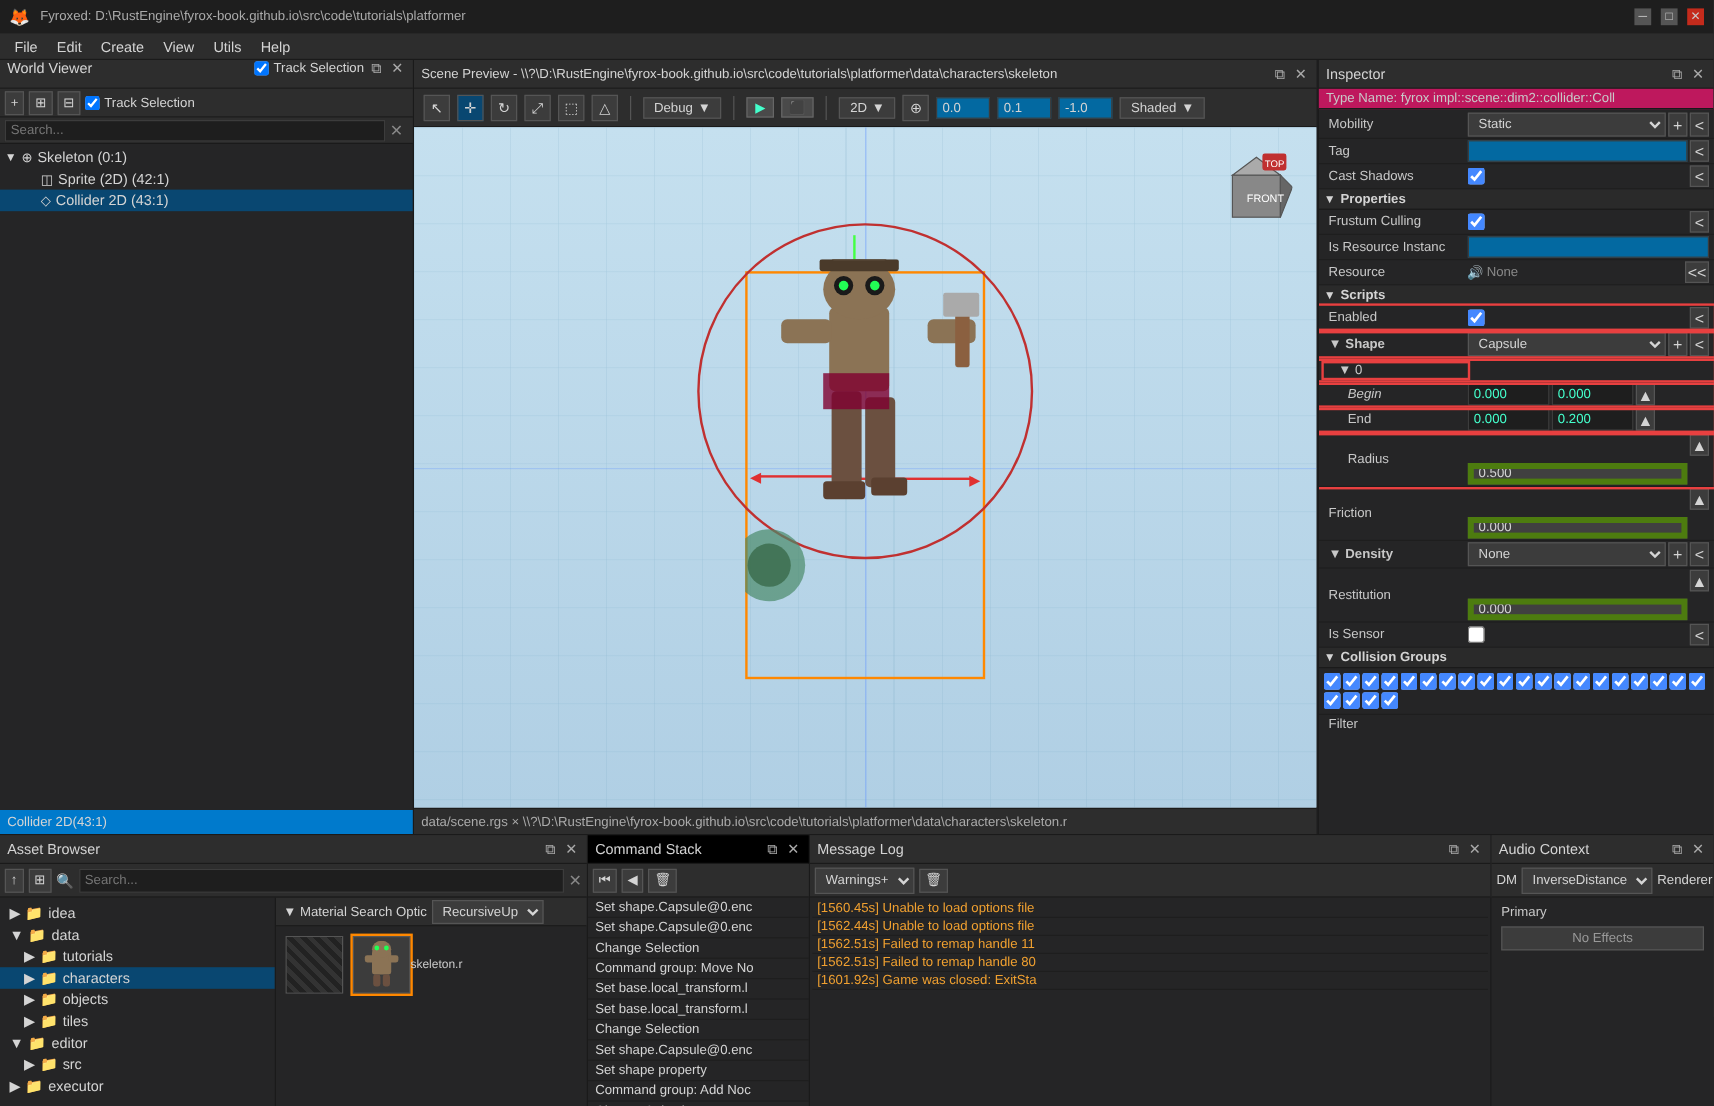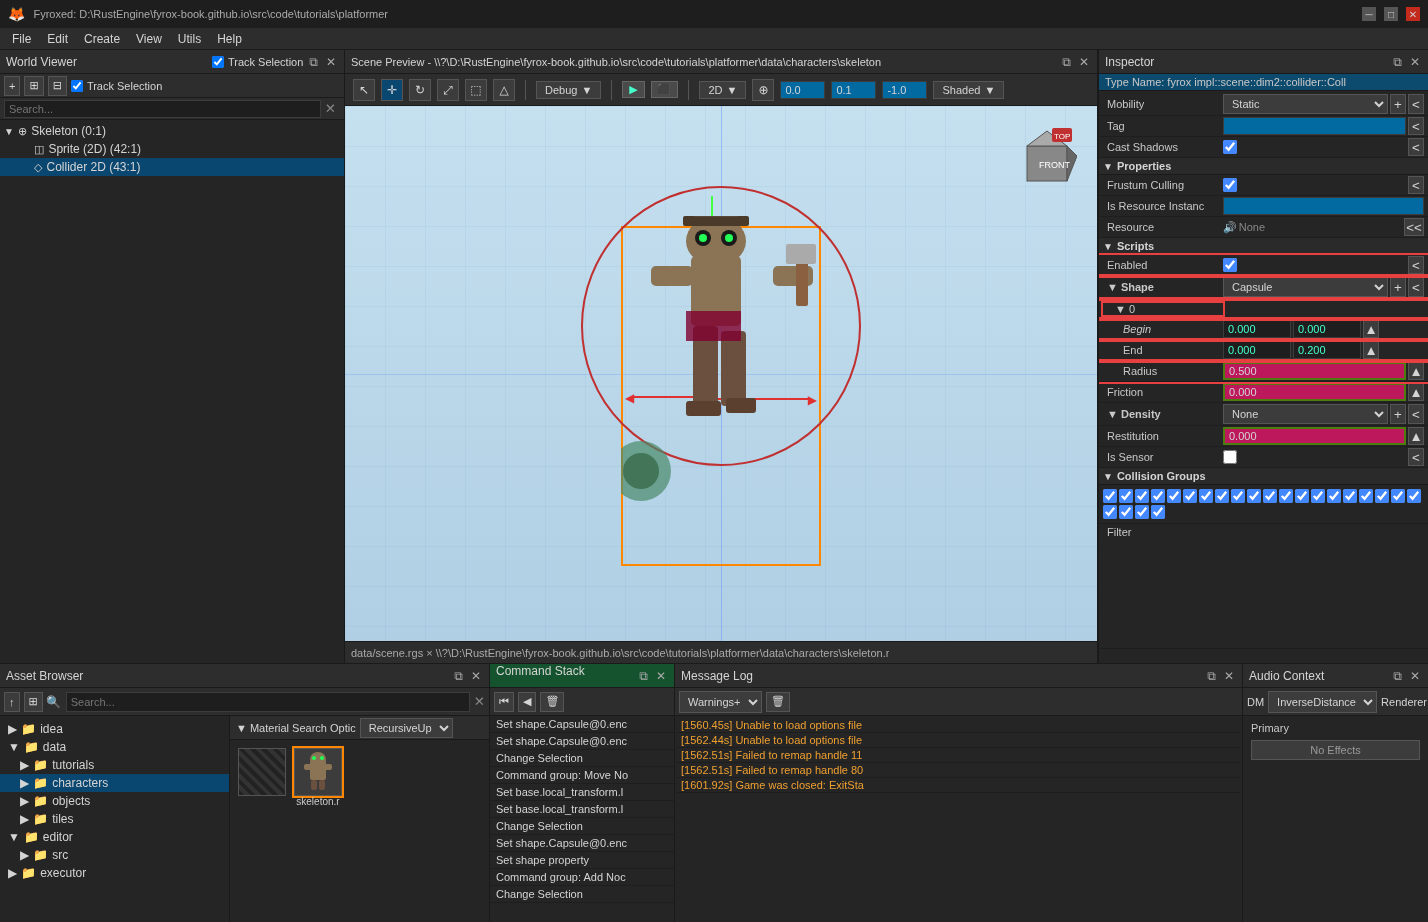--- a/index.html
+++ b/index.html
@@ -16,21 +16,21 @@
     #menubar .menu-item { padding: 2px 8px; cursor: pointer; font-size: 12px; color: #d4d4d4; }
 
     
     #main-layout { display: flex; flex-direction: column; height: calc(922px - 50px); }
     
     
     #top-section { display: flex; height: 645px; }
     
     
     #world-viewer { width: 345px; border-right: 1px solid #1a1a1a; display: flex; flex-direction: column; background: #252526; }
-    #world-viewer-header { background: #2d2d2d; height: 24px; display: flex; align-items: center; padding: 0 6px; justify-content: space-between; border-bottom: 1px solid #1a1a1a; }
+    #world-viewer-header { background: #2d2d2d; height: 24px; display: flex; align-items: flex-start; padding: 0 6px; justify-content: space-between; border-bottom: 1px solid #1a1a1a; }
     #world-viewer-toolbar { height: 24px; display: flex; align-items: center; padding: 2px 4px; background: #2d2d2d; border-bottom: 1px solid #1a1a1a; gap: 4px; }
     #world-viewer-search { height: 22px; display: flex; align-items: center; padding: 2px 4px; background: #2d2d2d; border-bottom: 1px solid #1a1a1a; }
     #world-viewer-search input { background: #1e1e1e; border: 1px solid #3c3c3c; color: #d4d4d4; font-size: 11px; padding: 1px 4px; flex: 1; height: 18px; }
     #world-viewer-tree { flex: 1; overflow-y: auto; padding: 2px 0; }
     .tree-item { padding: 2px 4px; cursor: pointer; display: flex; align-items: center; gap: 4px; font-size: 12px; }
     .tree-item.selected { background: #094771; }
     .tree-expand { width: 10px; font-size: 10px; }
     .tree-icon { font-size: 11px; }
     #status-bar-bottom { height: 20px; background: #007acc; display: flex; align-items: center; padding: 0 6px; font-size: 11px; }
 
@@ -69,21 +69,21 @@
     #asset-toolbar { height: 28px; display: flex; align-items: center; padding: 2px 4px; background: #2d2d2d; border-bottom: 1px solid #1a1a1a; gap: 4px; }
     #asset-toolbar input { background: #1e1e1e; border: 1px solid #3c3c3c; color: #d4d4d4; font-size: 11px; padding: 1px 4px; flex: 1; height: 20px; }
     #asset-content { flex: 1; display: flex; overflow: hidden; }
     #asset-tree { width: 230px; overflow-y: auto; border-right: 1px solid #1a1a1a; padding: 4px 0; }
     #asset-files { flex: 1; display: flex; flex-wrap: wrap; align-content: flex-start; padding: 8px; gap: 8px; overflow-y: auto; }
     .asset-tree-item { padding: 2px 8px; cursor: pointer; font-size: 12px; display: flex; align-items: center; gap: 4px; }
     .asset-tree-item.selected { background: #094771; }
 
     
     #command-stack { width: 185px; border-right: 1px solid #1a1a1a; display: flex; flex-direction: column; background: #252526; }
-    #cmd-header { background: #14532d; height: 24px; display: flex; padding: 0 6px; justify-content: space-between; border-bottom: 1px solid #1a1a1a; font-size: 12px; }
+    #cmd-header { background: #000000; height: 24px; display: flex; align-items: center; padding: 0 6px; justify-content: space-between; border-bottom: 1px solid #1a1a1a; font-size: 12px; }
     #cmd-toolbar { height: 28px; display: flex; align-items: center; padding: 2px 4px; gap: 4px; background: #2d2d2d; border-bottom: 1px solid #1a1a1a; }
     #cmd-content { flex: 1; overflow-y: auto; }
     .cmd-item { padding: 2px 6px; font-size: 11px; border-bottom: 1px solid #1e1e1e; cursor: pointer; }
 
     
     #message-log { flex: 1; border-right: 1px solid #1a1a1a; display: flex; flex-direction: column; background: #252526; }
     #msg-header { background: #2d2d2d; height: 24px; display: flex; align-items: center; padding: 0 6px; justify-content: space-between; border-bottom: 1px solid #1a1a1a; font-size: 12px; }
     #msg-toolbar { height: 28px; display: flex; align-items: center; padding: 2px 4px; gap: 4px; background: #2d2d2d; border-bottom: 1px solid #1a1a1a; }
     #msg-content { flex: 1; overflow-y: auto; padding: 2px; }
     .msg-item { padding: 1px 4px; font-size: 11px; border-bottom: 1px solid #1e1e1e; }
@@ -105,26 +105,26 @@
     .tb-icon.active { background: #094771; }
     
     
     .panel-btn { background: none; border: none; color: #aaa; cursor: pointer; font-size: 12px; padding: 0 2px; }
     
     
     ::-webkit-scrollbar { width: 8px; height: 8px; }
     ::-webkit-scrollbar-track { background: #1e1e1e; }
     ::-webkit-scrollbar-thumb { background: #555; }
     
-    .type-name-row { background: #0c4a6e; padding: 2px 6px; font-size: 11px; color: #c8c8c8; border-bottom: 1px solid #1a1a1a; white-space: nowrap; overflow: hidden; text-overflow: ellipsis; }
+    .type-name-row { background: #be185d; padding: 2px 6px; font-size: 11px; color: #c8c8c8; border-bottom: 1px solid #1a1a1a; white-space: nowrap; overflow: hidden; text-overflow: ellipsis; }
     
     
     .chk-blue { width: 14px; height: 14px; accent-color: #4488ff; }
     
-    .insp-num { background: #be185d; border: 2px solid #4d7c0f; color: #d4d4d4; font-size: 11px; padding: 1px 4px; width: 75px; height: 18px; }
+    .insp-num { background: #404040; border: 5px solid #4d7c0f; color: #d4d4d4; font-size: 11px; padding: 1px 4px; width: 75px; height: 18px; margin-top: 24px; }
     .insp-num-green { background: #1e1e1e; border: 1px solid #3c3c3c; color: #4fc; font-size: 11px; padding: 1px 4px; width: 68px; height: 18px; }
     
     .none-text { color: #888; font-size: 11px; }
     
     .wv-toolbar-btn { background: #3c3c3c; border: 1px solid #555; color: #d4d4d4; padding: 1px 4px; cursor: pointer; font-size: 11px; height: 20px; }
   </style>
 </head>
 <body>
 
 <div id="titlebar">
@@ -186,20 +186,23 @@
         <div class="tree-item" style="padding-left:20px;">
           <span class="tree-expand"></span>
           <span class="tree-icon">◫</span>
           <span>Sprite (2D) (42:1)</span>
         </div>
         <div class="tree-item selected" style="padding-left:20px;">
           <span class="tree-expand"></span>
           <span class="tree-icon">◇</span>
           <span>Collider 2D (43:1)</span>
         </div>
+      </div>
+      <div id="status-bar-bottom">
+        <span>Collider 2D(43:1)</span>
       </div>
     </div>
 
     <div id="scene-preview">
       <div id="scene-header">
         <span style="font-size:11px; overflow:hidden; text-overflow:ellipsis; white-space:nowrap; max-width:600px;">Scene Preview - \\?\D:\RustEngine\fyrox-book.github.io\src\code\tutorials\platformer\data\characters\skeleton</span>
         <div style="display:flex;gap:4px;">
           <button class="panel-btn">⧉</button>
           <button class="panel-btn">✕</button>
         </div>
@@ -591,21 +594,21 @@
             <span style="font-size:11px;">▼ Material Search Optic</span>
             <select style="background:#3c3c3c;border:1px solid #555;color:#d4d4d4;font-size:11px;padding:1px 4px;height:20px;">
               <option>RecursiveUp</option>
             </select>
           </div>
           <div id="asset-files">
 
             <div style="width:48px;height:48px;background:#1a1a1a;border:1px solid #555;">
               <div style="width:100%;height:100%;background:repeating-linear-gradient(45deg,#222,#222 4px,#333 4px,#333 8px);"></div>
             </div>
-            <div style="display:flex;flex-direction:column;align-items:center;">
+            <div style="display:flex;flex-direction:row;align-items:center;">
               <div style="width:48px;height:48px;background:#3c3c3c;border:1px solid #555;display:flex;align-items:center;justify-content:center;outline:2px solid #f80;">
                 <svg width="40" height="40">
                   <rect x="12" y="8" width="16" height="20" fill="#8B7355" rx="2"></rect>
                   <ellipse cx="20" cy="7" rx="8" ry="7" fill="#8B7355"></ellipse>
                   <circle cx="16" cy="6" r="2" fill="#22ff55"></circle>
                   <circle cx="24" cy="6" r="2" fill="#22ff55"></circle>
                   <rect x="6" y="12" width="8" height="6" fill="#8B7355" rx="2"></rect>
                   <rect x="26" y="12" width="8" height="6" fill="#8B7355" rx="2"></rect>
                   <rect x="13" y="28" width="6" height="10" fill="#6B5040" rx="2"></rect>
                   <rect x="21" y="28" width="6" height="10" fill="#6B5040" rx="2"></rect>

